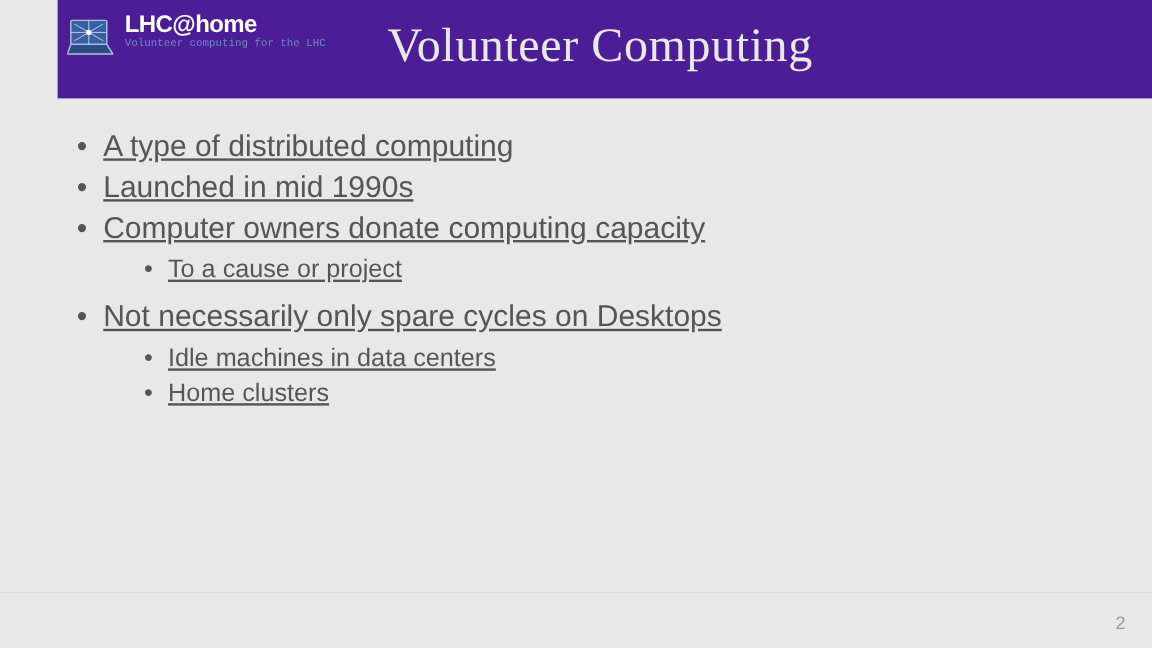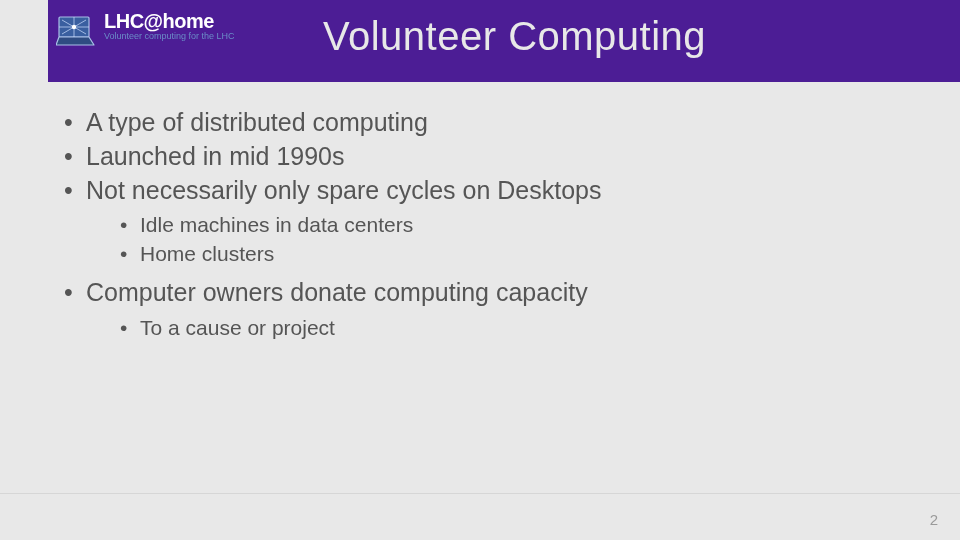--- a/index.html
+++ b/index.html
@@ -42,30 +42,30 @@
     margin-top: 2px;
   }
   .logo-main {
     font-family: Arial, Helvetica, sans-serif;
     font-weight: bold;
     font-size: 20px;
     color: #ffffff;
     letter-spacing: -0.5px;
   }
   .logo-sub {
-    font-family: Liberation Sans, sans-serif;
+    font-family: Liberation Mono, monospace;
     font-size: 9px;
     color: #6a8cc7;
     margin-top: -2px;
   }
   .title {
     position: absolute;
     left: 275px;
     top: 14px;
-    font-family: Liberation Sans, sans-serif;
+    font-family: Liberation Serif, serif;
     font-weight: 300;
     font-size: 40px;
     color: #e8e8e8;
     letter-spacing: 0.5px;
   }
   .content {
     padding: 24px 60px 0 60px;
     color: #555555;
   }
   ul.bullets {
@@ -73,20 +73,21 @@
     padding: 0;
     margin: 0;
   }
   ul.bullets > li {
     font-size: 25px;
     line-height: 1.35;
     color: #555555;
     padding-left: 26px;
     position: relative;
     margin-bottom: 0px;
+    text-decoration: underline;
   }
   ul.bullets > li::before {
     content: "•";
     position: absolute;
     left: 4px;
     top: 0;
     color: #555555;
     font-size: 25px;
   }
   ul.sub {
@@ -146,28 +147,28 @@
       <span class="logo-sub">Volunteer computing for the LHC</span>
     </div>
   </div>
   <div class="title">Volunteer Computing</div>
 </div>
 
 <div class="content">
   <ul class="bullets">
     <li><span>A type of distributed computing</span></li>
     <li><span>Launched in mid 1990s</span></li>
+    <li><span>Computer owners donate computing capacity</span>
+      <ul class="sub">
+        <li><span>To a cause or project</span></li>
+      </ul>
+    </li>
     <li><span>Not necessarily only spare cycles on Desktops</span>
       <ul class="sub">
         <li><span>Idle machines in data centers</span></li>
         <li><span>Home clusters</span></li>
-      </ul>
-    </li>
-    <li><span>Computer owners donate computing capacity</span>
-      <ul class="sub">
-        <li><span>To a cause or project</span></li>
       </ul>
     </li>
   </ul>
 </div>
 
 <div class="footer-divider"></div>
 <div class="page-number">2</div>
 
 </body></html>

